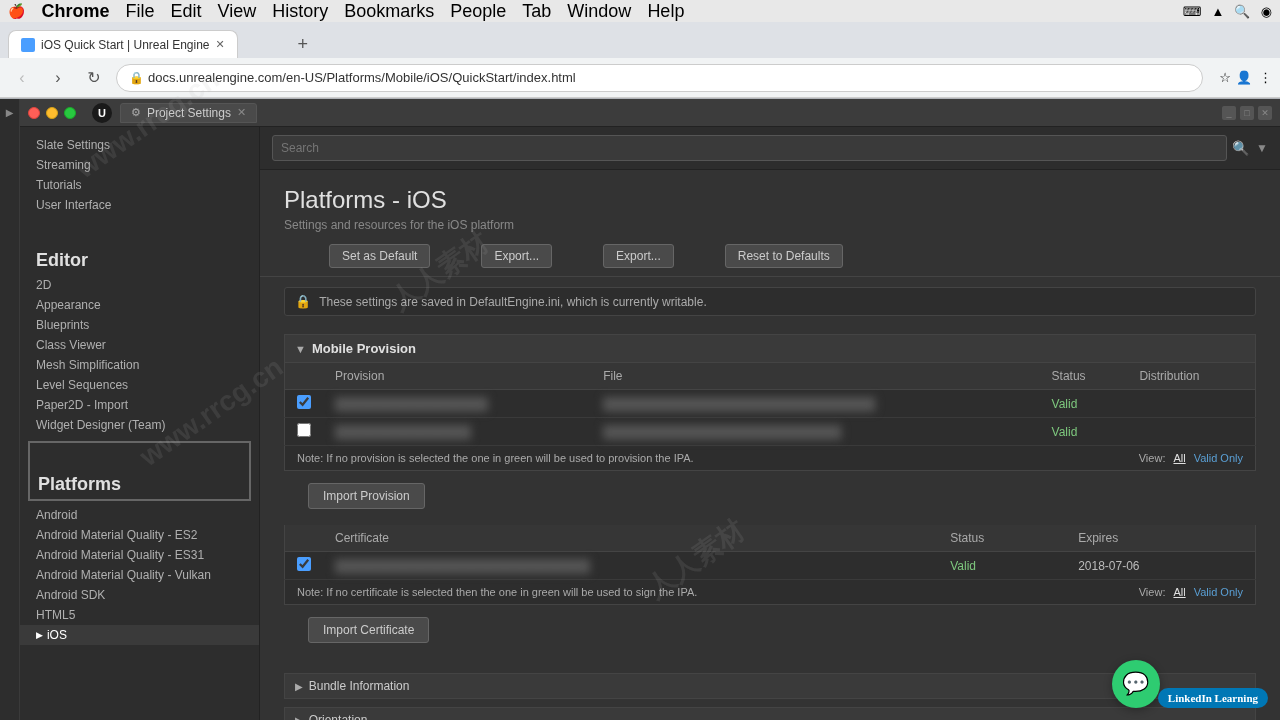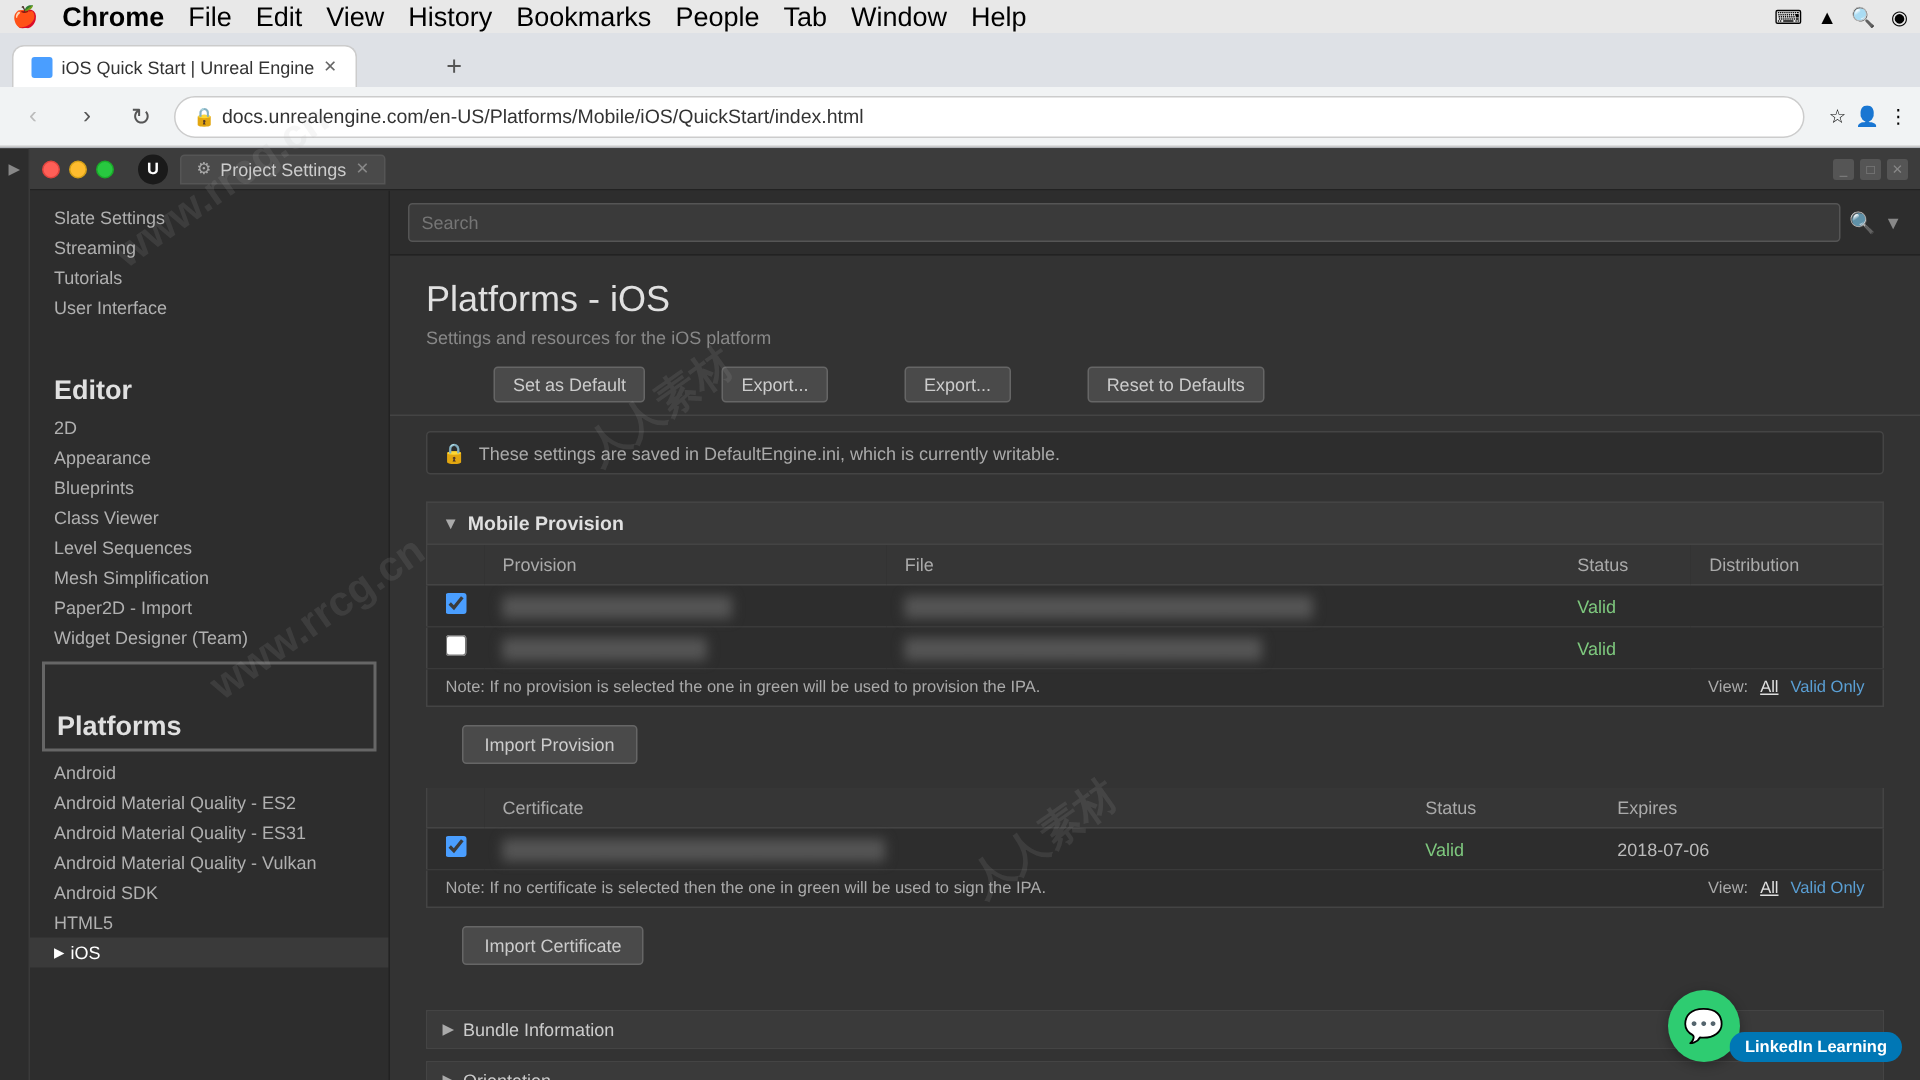--- a/index.html
+++ b/index.html
@@ -426,20 +426,21 @@
       position: fixed;
       bottom: 12px;
       right: 12px;
       background: #0077b5;
       color: #fff;
       font-size: 11px;
       padding: 4px 10px;
       border-radius: 20px;
       font-weight: 600;
       z-index: 100;
+      font-family: Liberation Serif, serif;
     }
 
     
     .chat-btn {
       position: fixed;
       bottom: 12px;
       right: 120px;
       width: 48px; height: 48px;
       background: #2ecc71;
       border-radius: 50%;
@@ -540,22 +541,22 @@
         <div class="nav-item">Slate Settings</div>
         <div class="nav-item">Streaming</div>
         <div class="nav-item">Tutorials</div>
         <div class="nav-item">User Interface</div>
 
         <div class="nav-section-header">Editor</div>
         <div class="nav-item">2D</div>
         <div class="nav-item">Appearance</div>
         <div class="nav-item">Blueprints</div>
         <div class="nav-item">Class Viewer</div>
+        <div class="nav-item">Mesh Simplification</div>
         <div class="nav-item">Level Sequences</div>
-        <div class="nav-item">Mesh Simplification</div>
         <div class="nav-item">Paper2D - Import</div>
         <div class="nav-item">Widget Designer (Team)</div>
 
         <div style="margin: 6px 8px 4px 8px; border: 2px solid #666; padding: 4px 8px;">
           <div class="nav-section-header" style="padding: 0; font-size: 18px;">Platforms</div>
         </div>
         <div class="nav-item">Android</div>
         <div class="nav-item">Android Material Quality - ES2</div>
         <div class="nav-item">Android Material Quality - ES31</div>
         <div class="nav-item">Android Material Quality - Vulkan</div>

